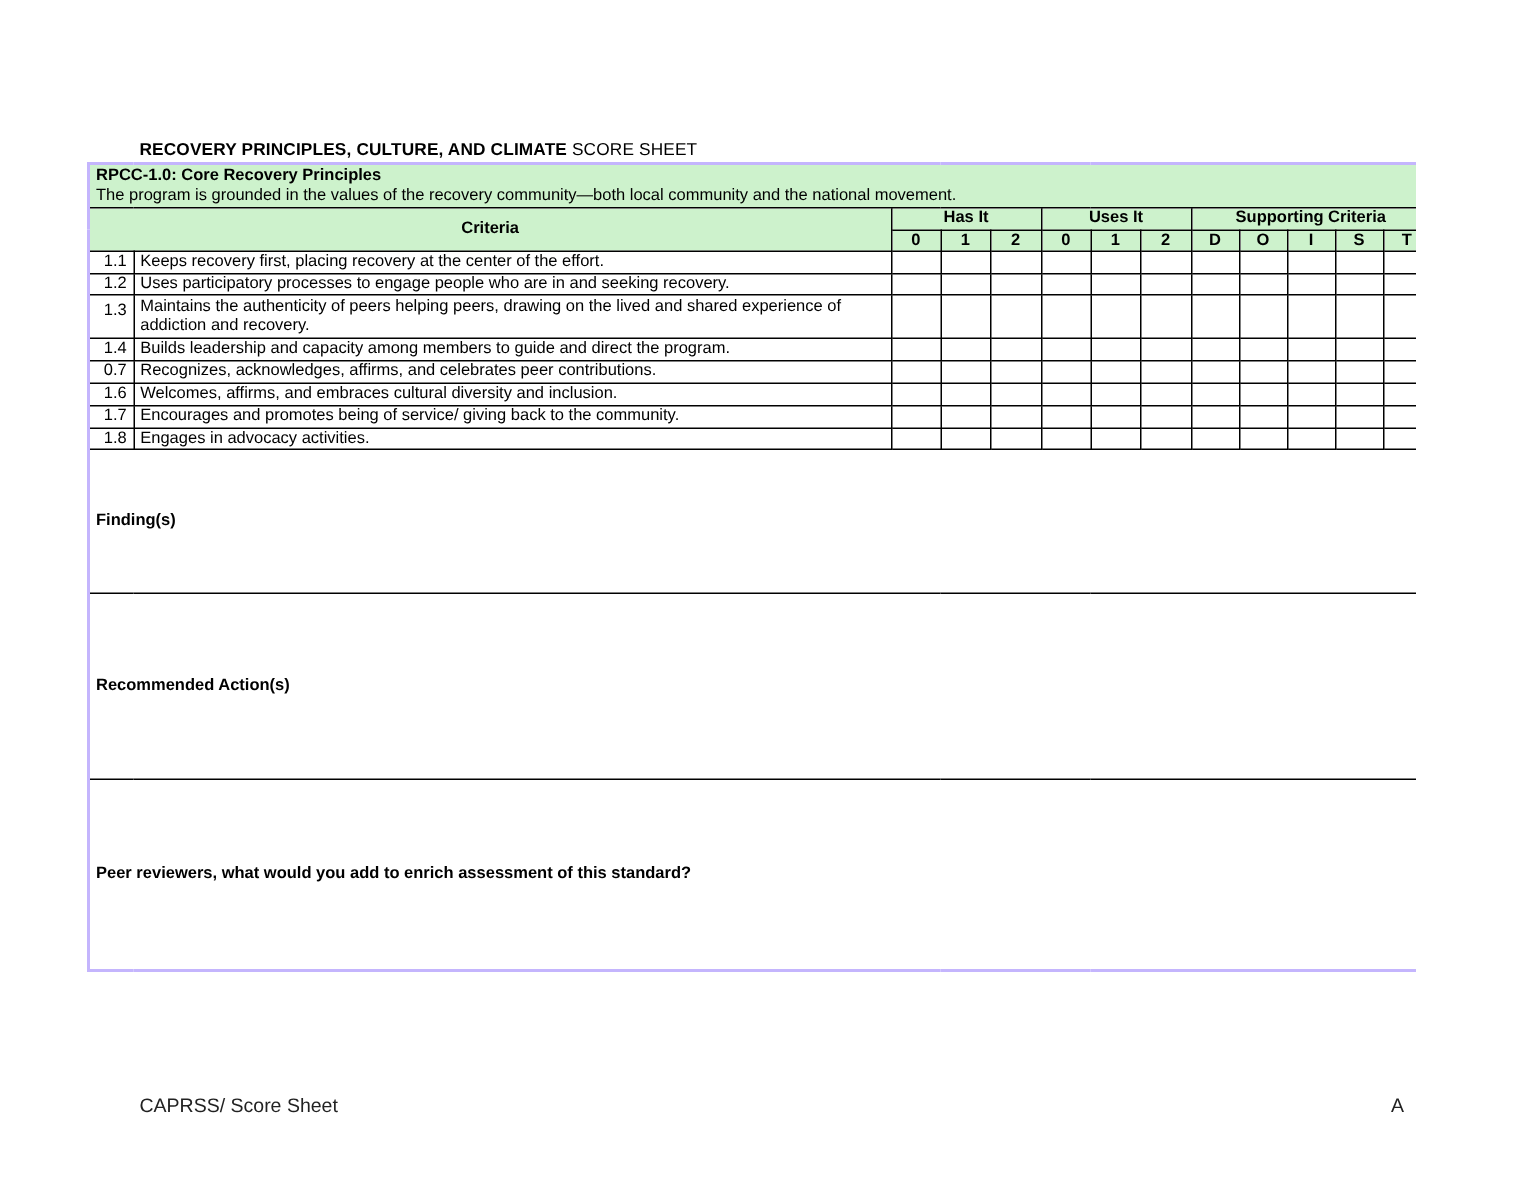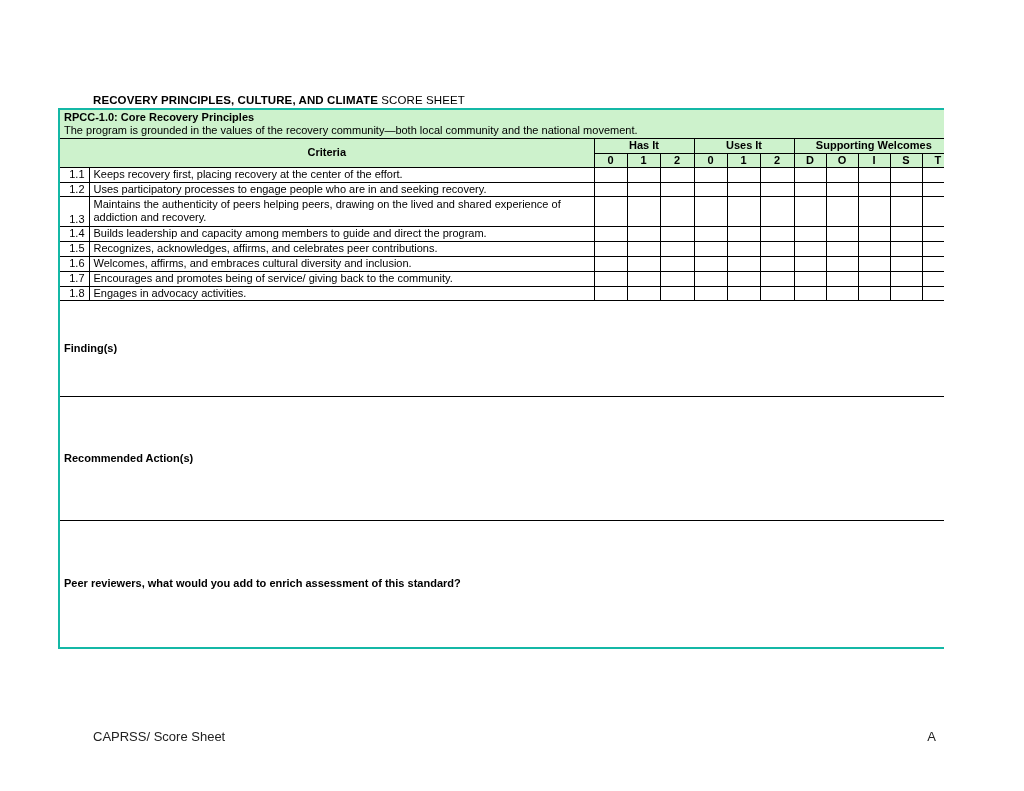--- a/index.html
+++ b/index.html
@@ -2,21 +2,21 @@
 <html><head>
 <meta charset="utf-8">
 <style>
   html,body{margin:0;padding:0;background:#fff;}
   .page{position:relative;width:944px;height:791px;background:#ffffff;
         font-family:"Liberation Sans",sans-serif;color:#000;overflow:hidden;}
   .bold{font-weight:bold;}
   .doc-title{position:absolute;left:93px;top:94px;font-size:11.5px;letter-spacing:.1px;white-space:nowrap;}
   table.score-table{position:absolute;left:58px;top:108px;width:895px;
         border-collapse:collapse;table-layout:fixed;font-size:11px;line-height:13px;
-        border:2px solid #14b8a6;}
+        border:2px solid #c4b5fd;}
   table.score-table td{border:1px solid #000;padding:0 4px;vertical-align:middle;overflow:hidden;}
   .green{background:#CDF2CC;}
   .center{text-align:center;}
   .gb{border-left-width:2px;margin-top:41px;}
   .num{text-align:right;padding:0;}
   .ctext{padding:1px 5px;}
   .sec-head{vertical-align:top;padding:2px 5px;line-height:13px;}
   .section-cell{vertical-align:top;padding:2px 5px;border-top-width:2px;}
   tr.h29{height:29px;} tr.h15{height:15px;} tr.h14{height:14px;}
   td.sh-find{height:95px;} td.sh-rec{height:123px;margin-left:20px;} td.sh-peer{height:126px;}
@@ -52,21 +52,21 @@
       <td colspan="13" class="green sec-head">
         <div class="bold">RPCC-1.0: Core Recovery Principles</div>
         <div>The program is grounded in the values of the recovery community—both local community and the national movement.</div>
       </td>
     </tr>
 
     <tr class="h15">
       <td colspan="2" rowspan="2" class="green bold center">Criteria</td>
       <td colspan="3" class="green bold center gb">Has It</td>
       <td colspan="3" class="green bold center gb">Uses It</td>
-      <td colspan="5" class="green bold center gb">Supporting Welcomes</td>
+      <td colspan="5" class="green bold center gb">Supporting Criteria</td>
     </tr>
 
     <tr class="h14">
       <td class="green bold center gb">0</td>
       <td class="green bold center">1</td>
       <td class="green bold center">2</td>
       <td class="green bold center gb">0</td>
       <td class="green bold center">1</td>
       <td class="green bold center">2</td>
       <td class="green bold center gb">D</td>
@@ -102,21 +102,21 @@
           <td></td>
           <td></td>
           <td class="gb"></td>
           <td></td>
           <td></td>
           <td></td>
           <td></td>
     </tr>
 
     <tr class="h29">
-      <td class="num" style="vertical-align:top;padding-top:16px;margin-left:37px;">1.3</td>
+      <td class="num" style="vertical-align:top;padding-top:4px;margin-left:37px;">1.3</td>
       <td class="ctext">Maintains the authenticity of peers helping peers, drawing on the lived and shared experience of addiction and recovery.</td>
       <td class="gb"></td>
           <td></td>
           <td></td>
           <td class="gb"></td>
           <td></td>
           <td></td>
           <td class="gb"></td>
           <td></td>
           <td></td>
@@ -134,21 +134,21 @@
           <td></td>
           <td></td>
           <td class="gb"></td>
           <td></td>
           <td></td>
           <td></td>
           <td></td>
     </tr>
 
     <tr class="h15">
-      <td class="num">1.5</td>
+      <td class="num">0.7</td>
       <td class="ctext">Recognizes, acknowledges, affirms, and celebrates peer contributions.</td>
       <td class="gb"></td>
           <td></td>
           <td></td>
           <td class="gb"></td>
           <td></td>
           <td></td>
           <td class="gb"></td>
           <td></td>
           <td></td>

